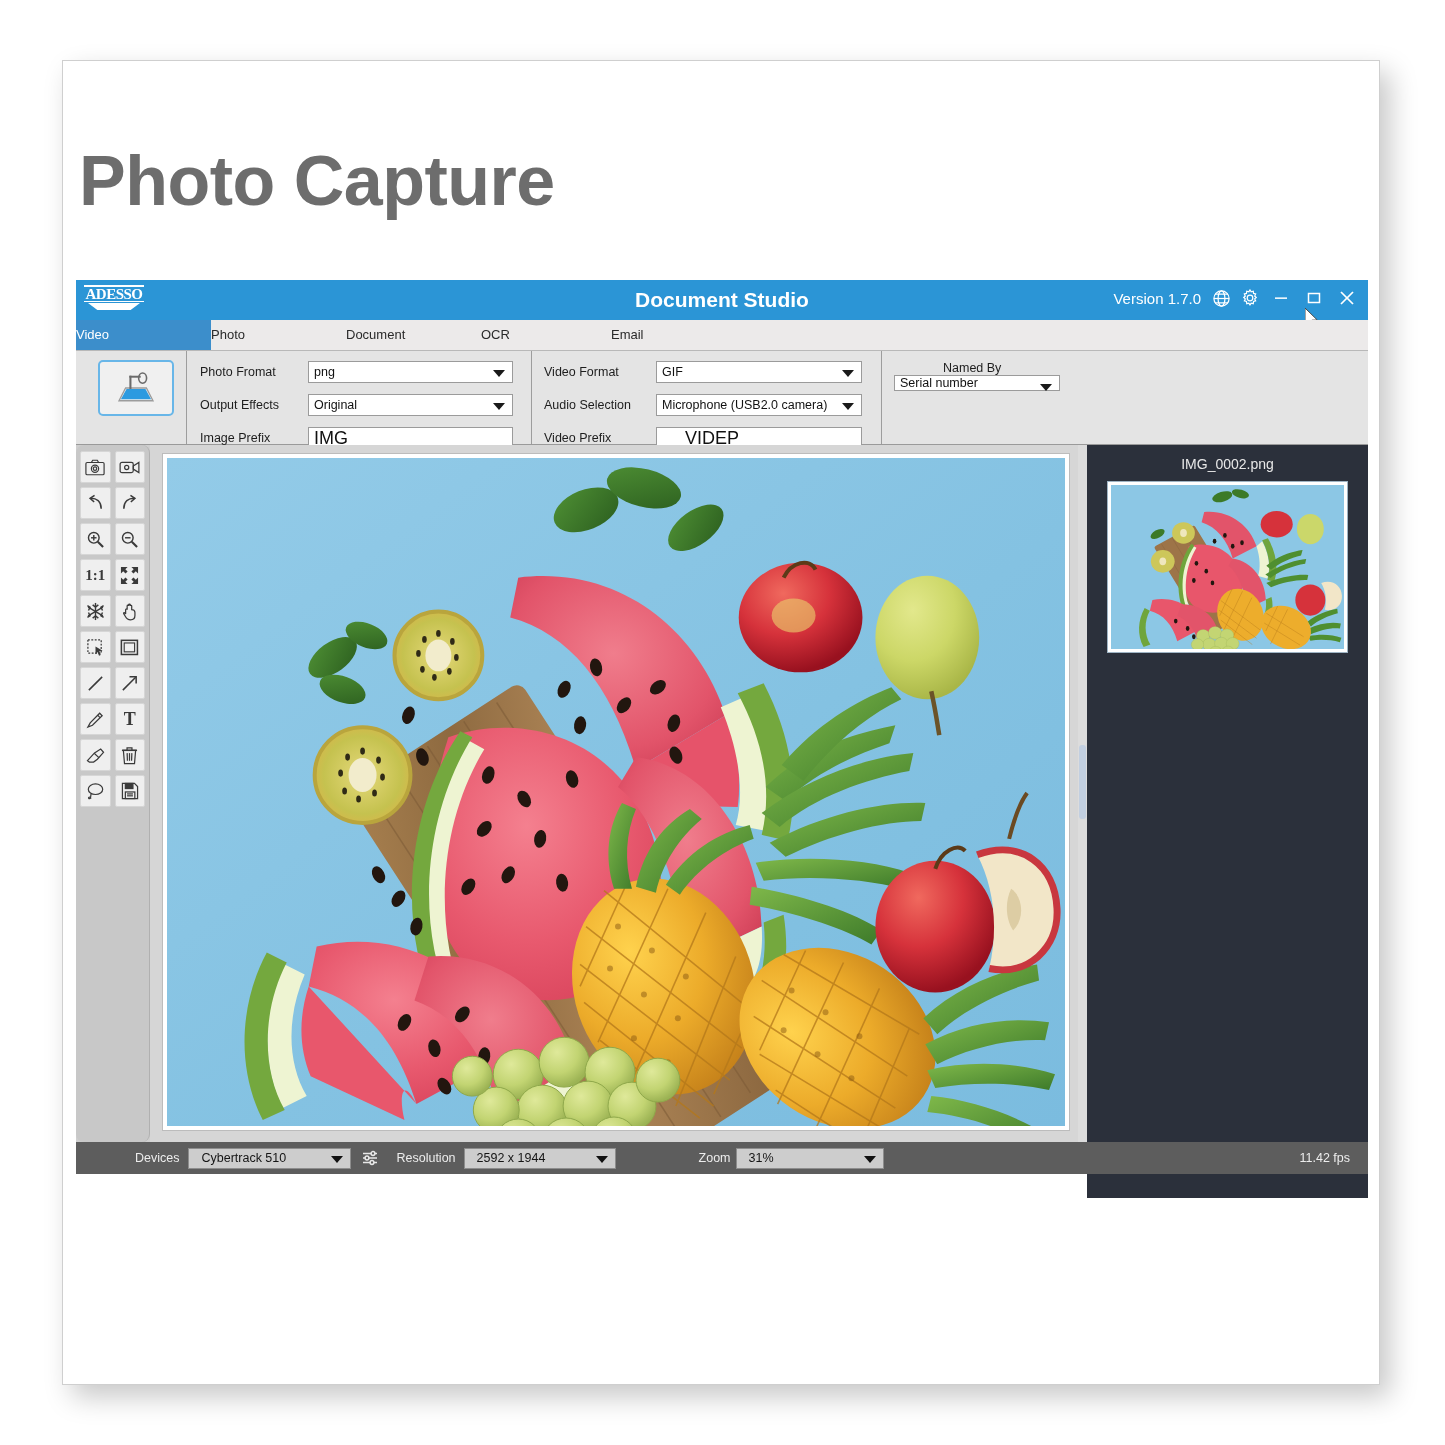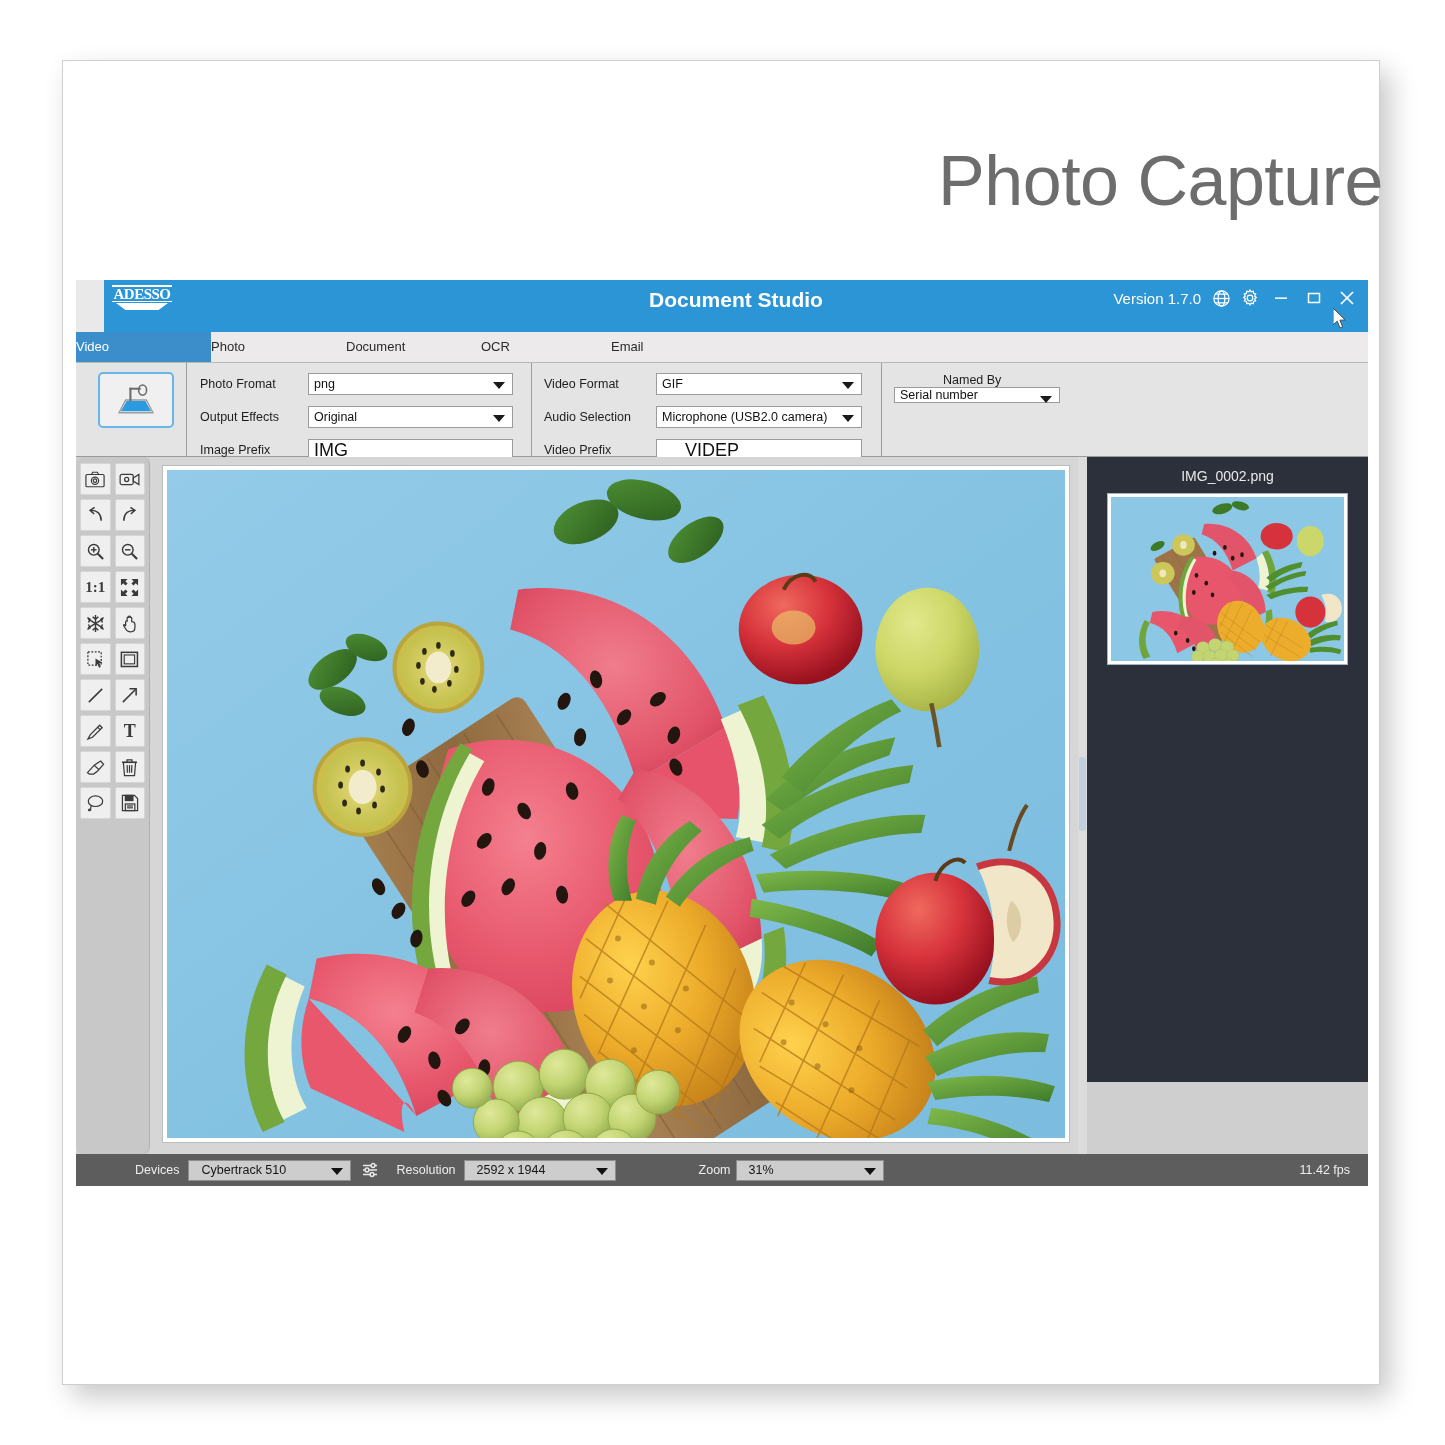--- a/index.html
+++ b/index.html
@@ -24,49 +24,48 @@
     height: 1325px;
     background: #ffffff;
     border: 1px solid #cfcfcf;
     box-shadow: 10px 12px 26px rgba(0,0,0,0.22);
     box-sizing: border-box;
   }
 
   
   #doc-heading {
     position: absolute;
-    left: 4px;
+    left: 16px;
     top: 80px;
     width: 100%;
-    text-align: right;
+    text-align: left;
     font-size: 70px;
-    font-weight: 400;
+    font-weight: 700;
     color: #6d6d6d;
     letter-spacing: -0.5px;
     font-family: "Liberation Sans", sans-serif;
   }
 
   
   #app-window {
     position: absolute;
     left: 13px;
     top: 219px;
     width: 1292px;
     height: 889px;
     background: #e9e9e9;
     box-sizing: border-box;
   }
 
   
   #titlebar {
     position: relative;
-    height: 52px;
+    height: 40px;
     background: #2b95d6;
     color: #ffffff;
-    margin-left: 28px;
   }
   #brand-logo {
     position: absolute;
     left: 5px;
     top: 3px;
     width: 66px;
     height: 29px;
     background: #2b95d6;
     display: flex;
     flex-direction: column;
@@ -316,21 +315,21 @@
     background: #c2cfe0;
     border-radius: 3px;
   }
 
   
   #thumb-panel {
     position: absolute;
     left: 1011px;
     top: 0;
     width: 281px;
-    height: 625px;
+    height: 753px;
     background: #2b303b;
   }
   #thumb-name {
     text-align: center;
     color: #e8e8e8;
     font-size: 14px;
     padding-top: 11px;
   }
   #thumb-card {
     margin: 9px auto 0 auto;

